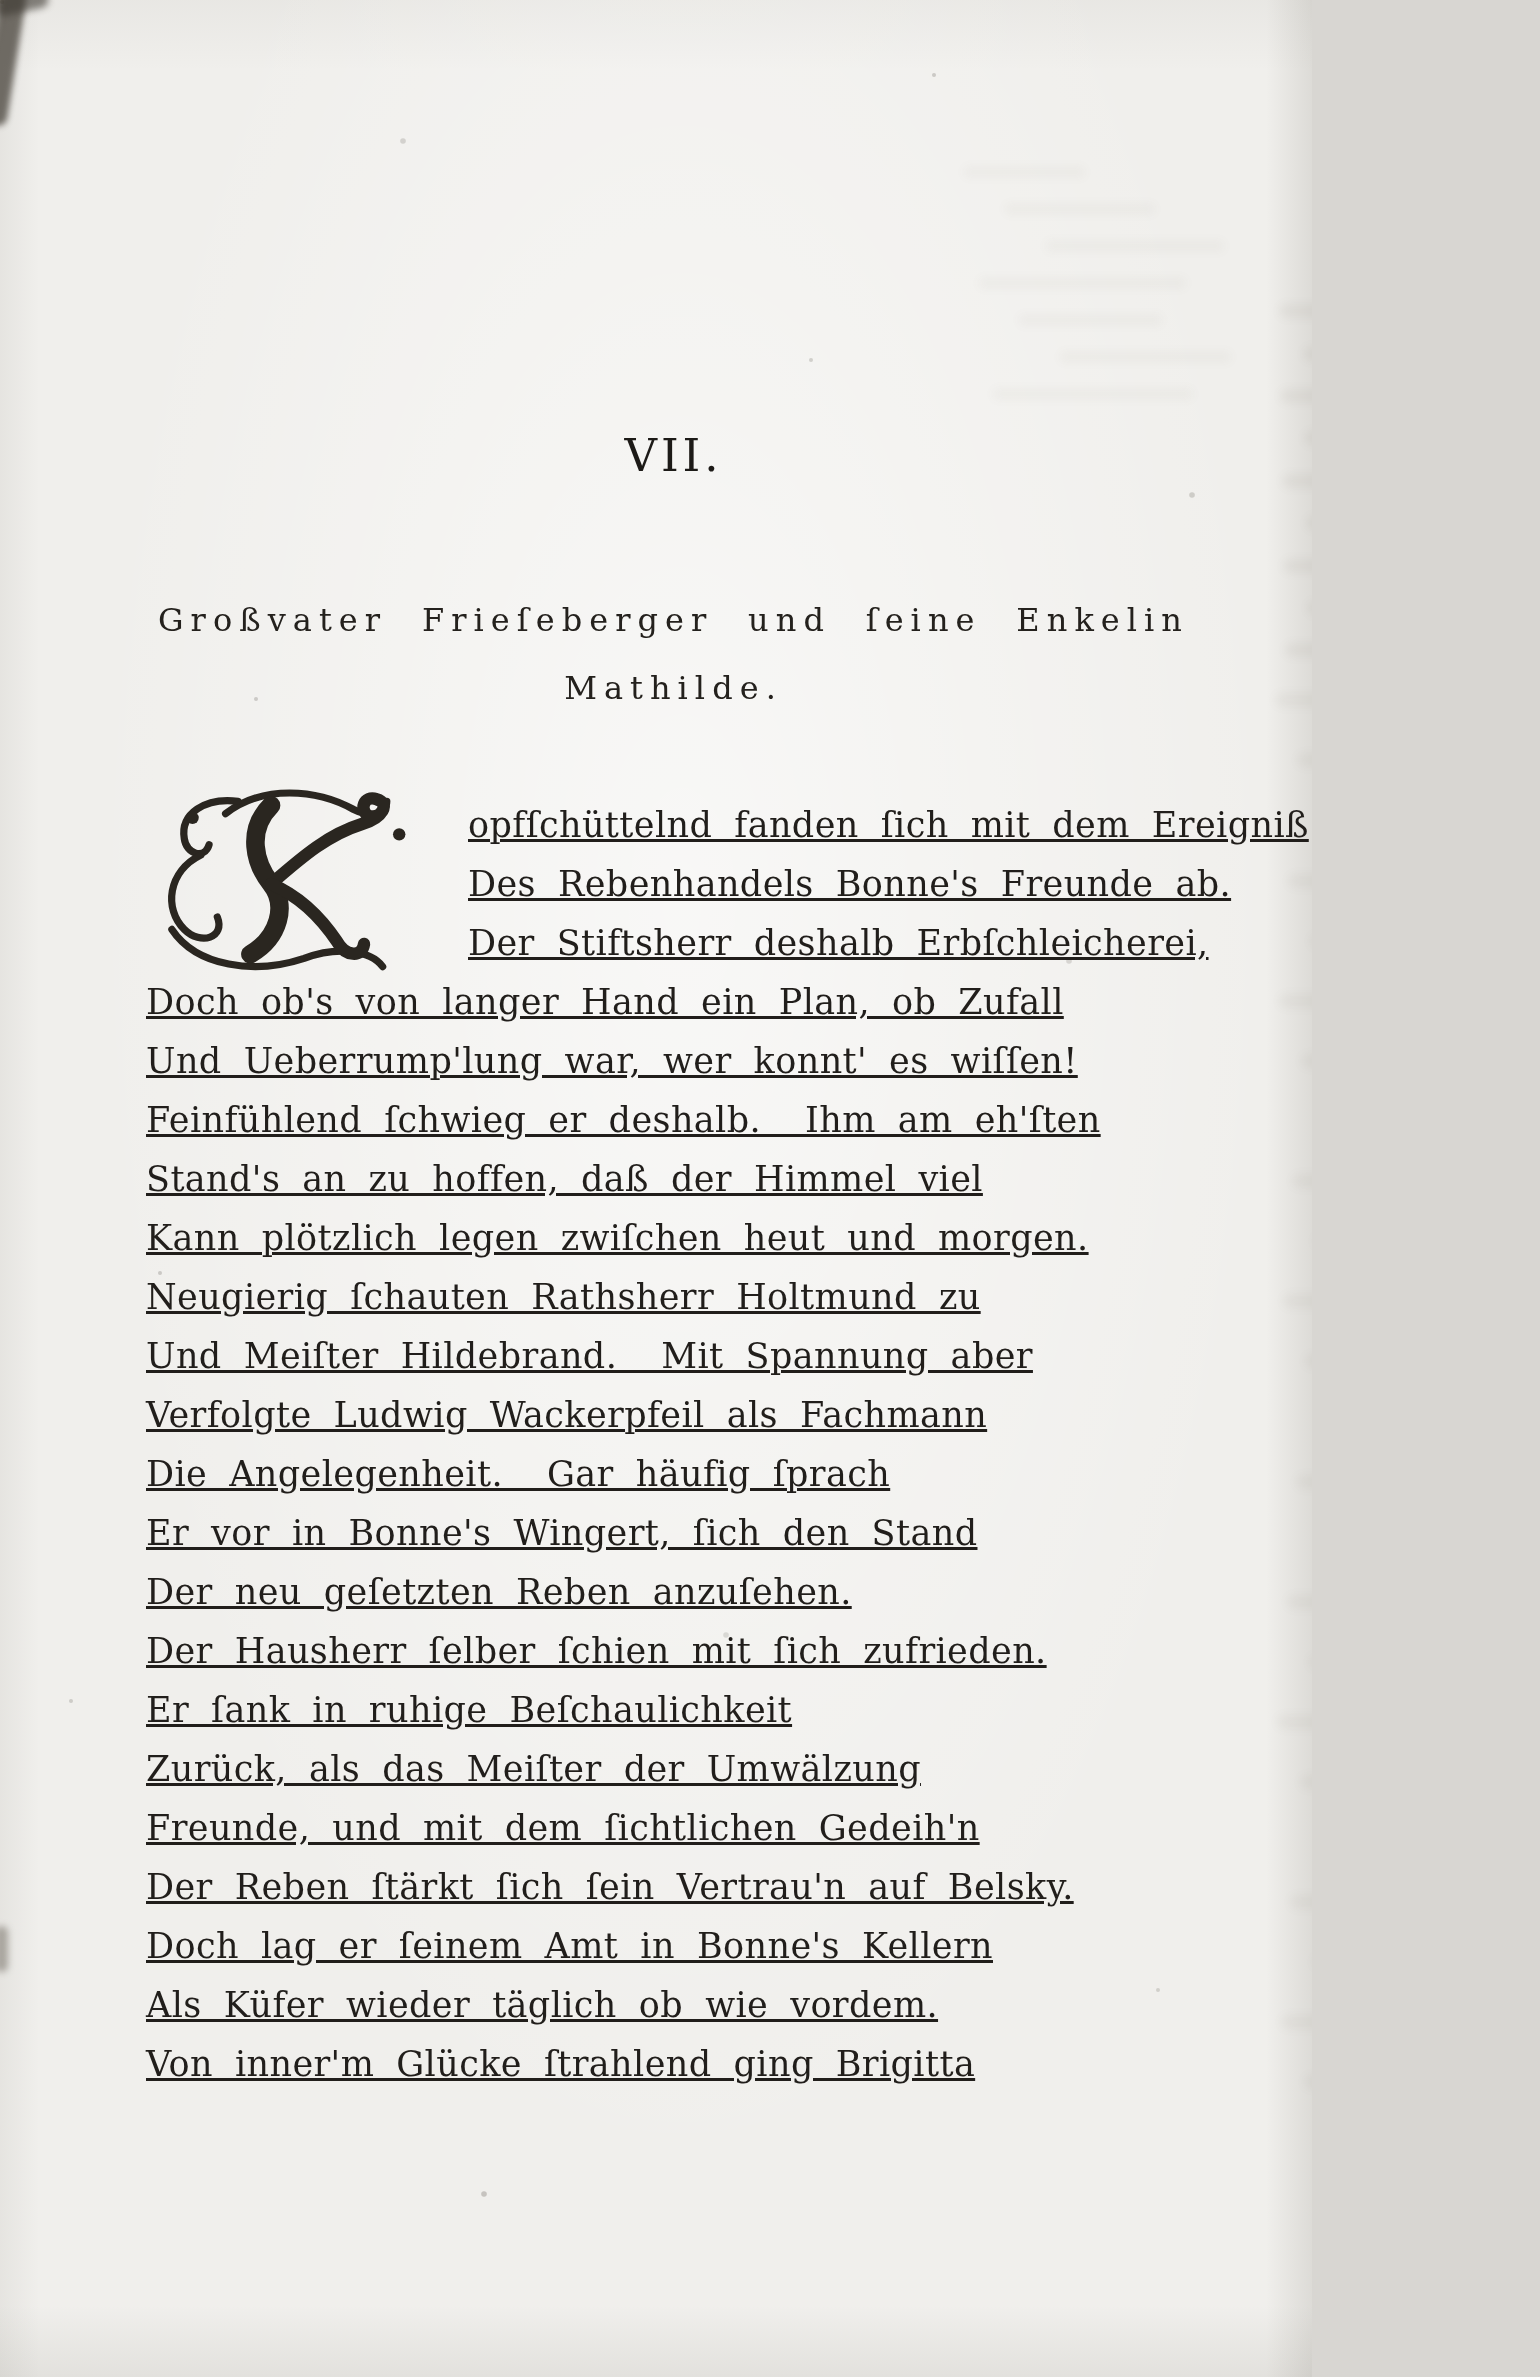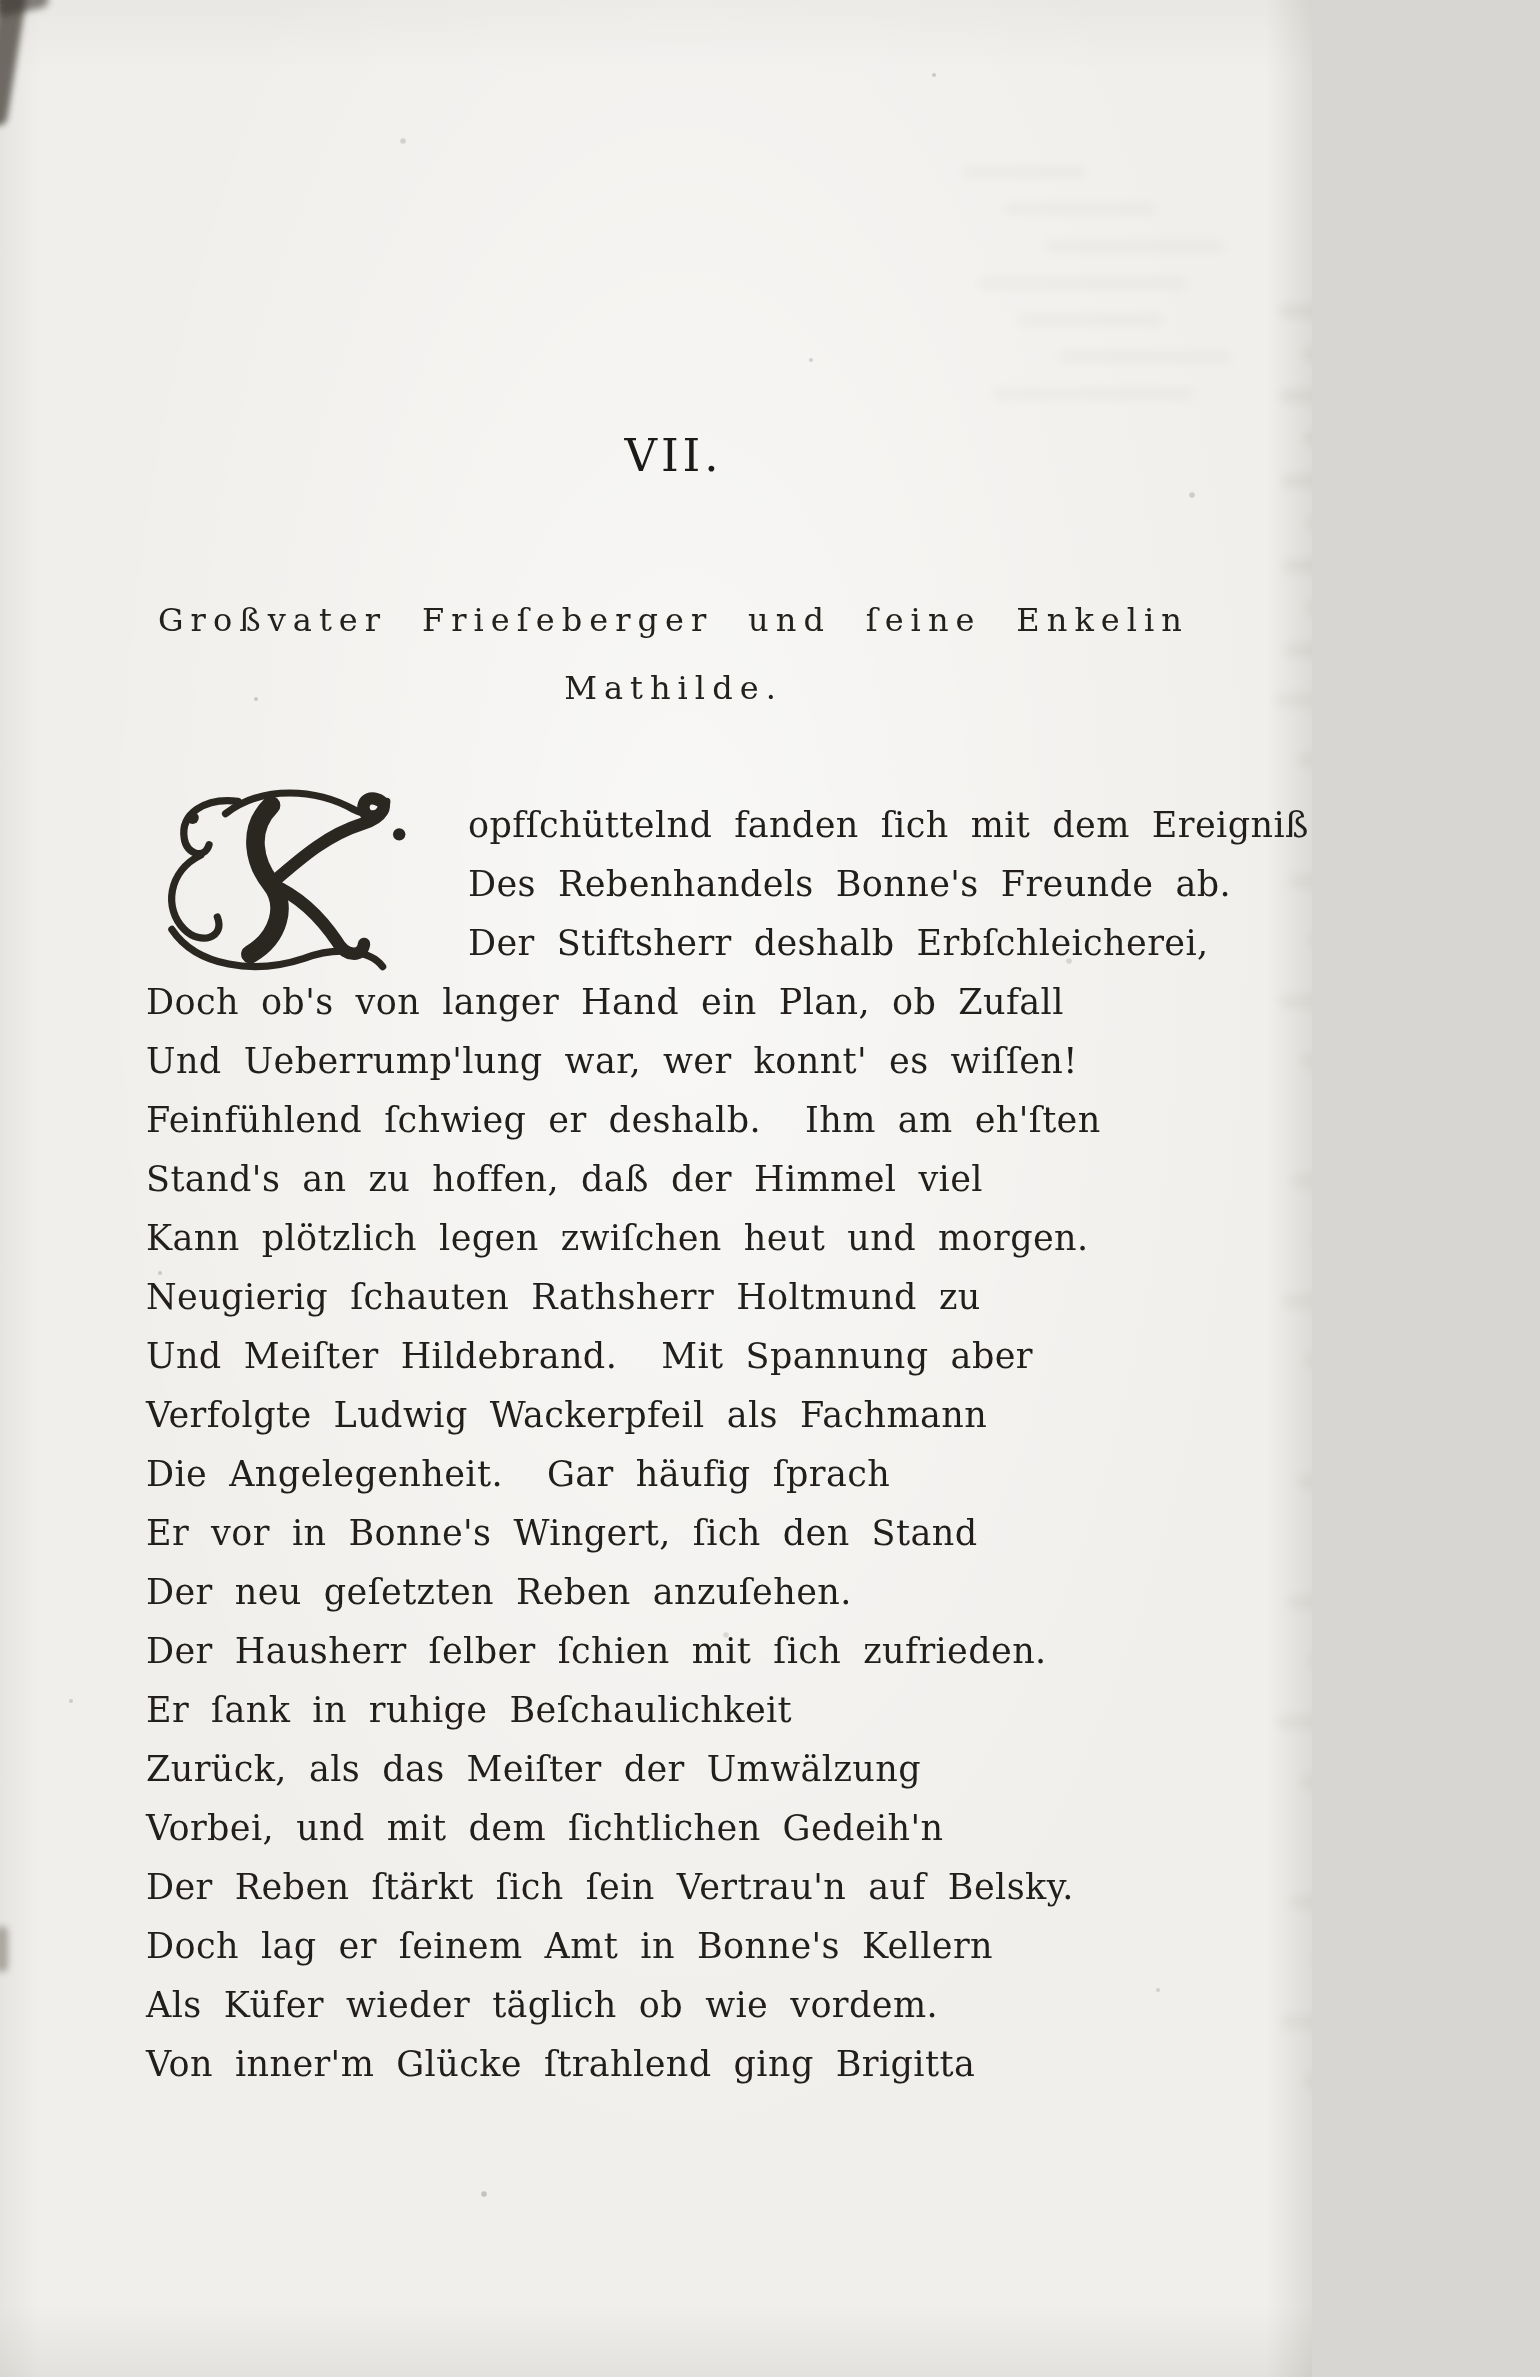--- a/index.html
+++ b/index.html
@@ -25,21 +25,21 @@
   }
   .title{
     margin-top:108px;
     text-align:center;
     font-size:32px;line-height:68px;
     letter-spacing:0.22em;
     word-spacing:0.55em;
     color:#24211d;
   }
   .poem{margin-top:74px;font-size:35px;line-height:59px;letter-spacing:0.4px;word-spacing:0.30em;}
-  .poem-line{white-space:pre;}
+  .poem-line{white-space:pre;text-decoration:underline;}
   .drop-cap{
     float:left;
     width:308px;height:168px;
     margin:-3.1px 14px 0 0;
   }
   .drop-cap svg{display:block;width:308px;height:186px;overflow:visible;}
   .drop-cap path{stroke:#2a2620;fill:none;stroke-linecap:round;}
   .drop-cap circle{fill:#2a2620;}
   
   .corner-streak{
@@ -164,21 +164,21 @@
           <div class="poem-line">Kann plötzlich legen zwiſchen heut und morgen.</div>
           <div class="poem-line">Neugierig ſchauten Rathsherr Holtmund zu</div>
           <div class="poem-line">Und Meiſter Hildebrand.  Mit Spannung aber</div>
           <div class="poem-line">Verfolgte Ludwig Wackerpfeil als Fachmann</div>
           <div class="poem-line">Die Angelegenheit.  Gar häufig ſprach</div>
           <div class="poem-line">Er vor in Bonne's Wingert, ſich den Stand</div>
           <div class="poem-line">Der neu geſetzten Reben anzuſehen.</div>
           <div class="poem-line">Der Hausherr ſelber ſchien mit ſich zufrieden.</div>
           <div class="poem-line">Er ſank in ruhige Beſchaulichkeit</div>
           <div class="poem-line">Zurück, als das Meiſter der Umwälzung</div>
-          <div class="poem-line">Vorbei, und mit dem ſichtlichen Gedeih'n</div>
+          <div class="poem-line">Freunde, und mit dem ſichtlichen Gedeih'n</div>
           <div class="poem-line">Der Reben ſtärkt ſich ſein Vertrau'n auf Belsky.</div>
           <div class="poem-line">Doch lag er ſeinem Amt in Bonne's Kellern</div>
           <div class="poem-line">Als Küfer wieder täglich ob wie vordem.</div>
           <div class="poem-line">Von inner'm Glücke ſtrahlend ging Brigitta</div>
         </div>
     </div>
   </div>
 
 </div>
 

